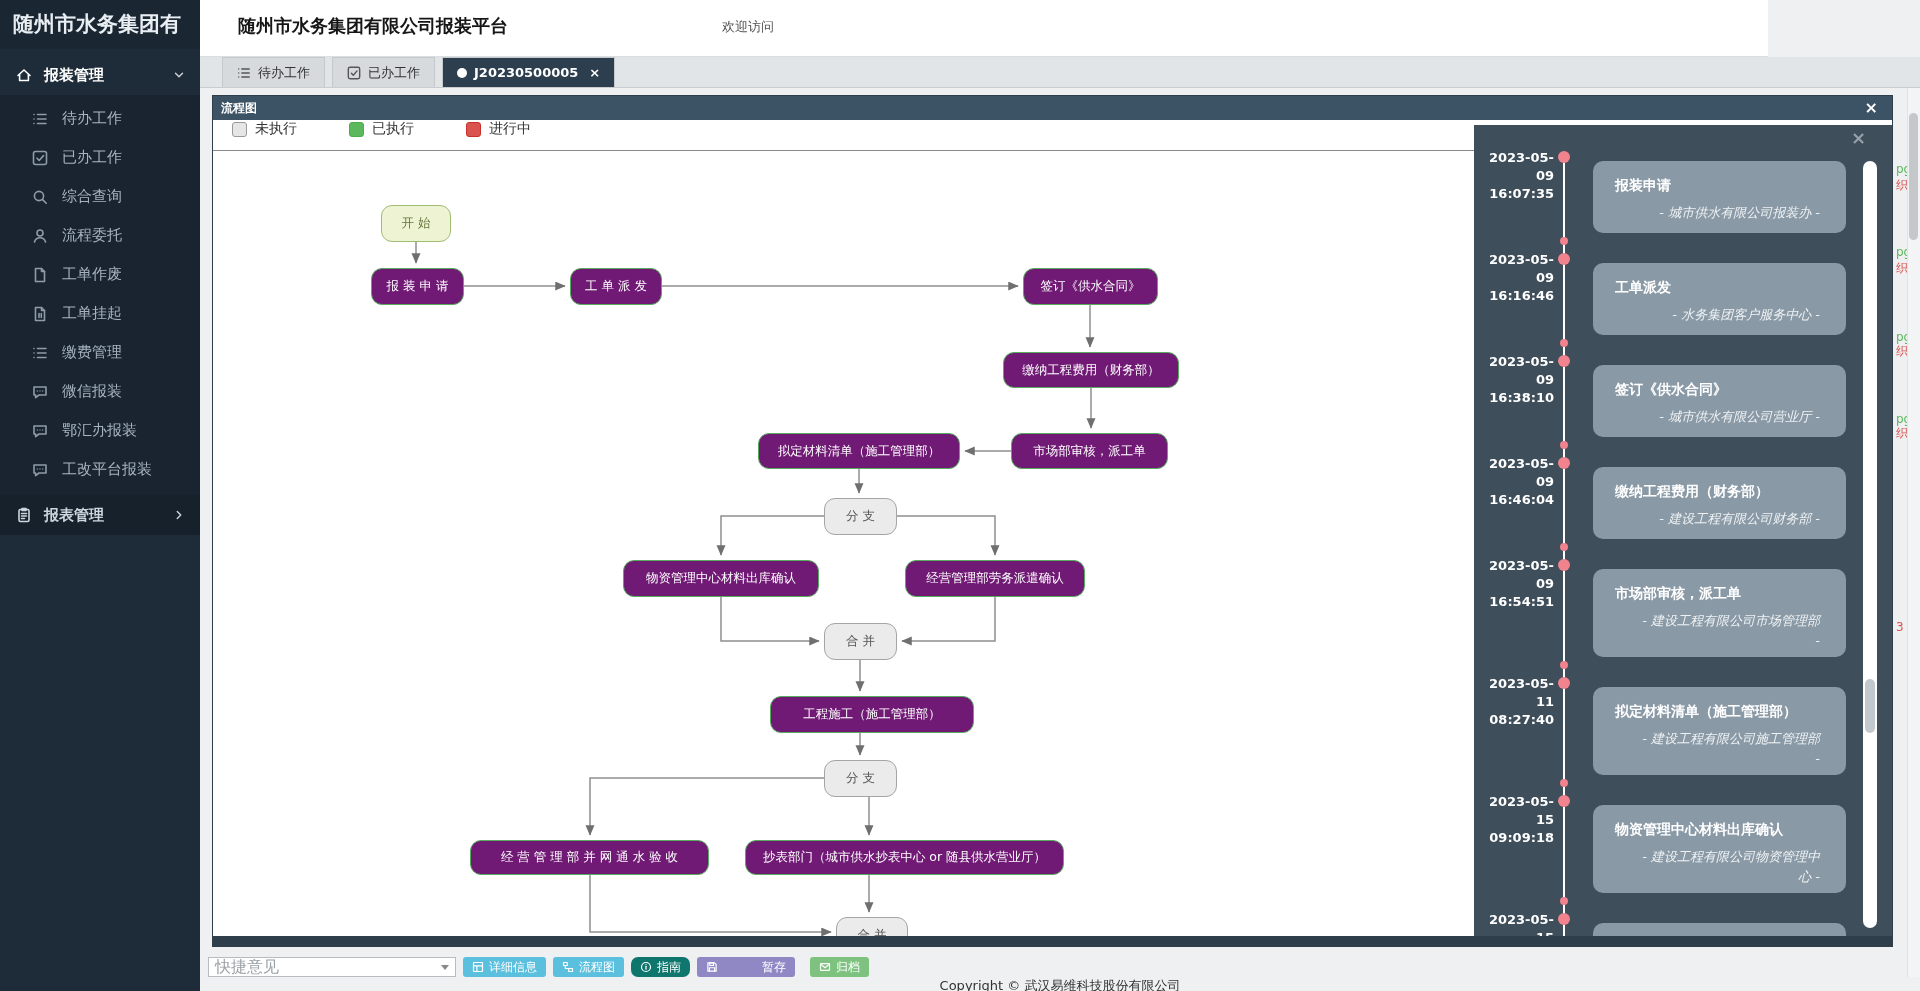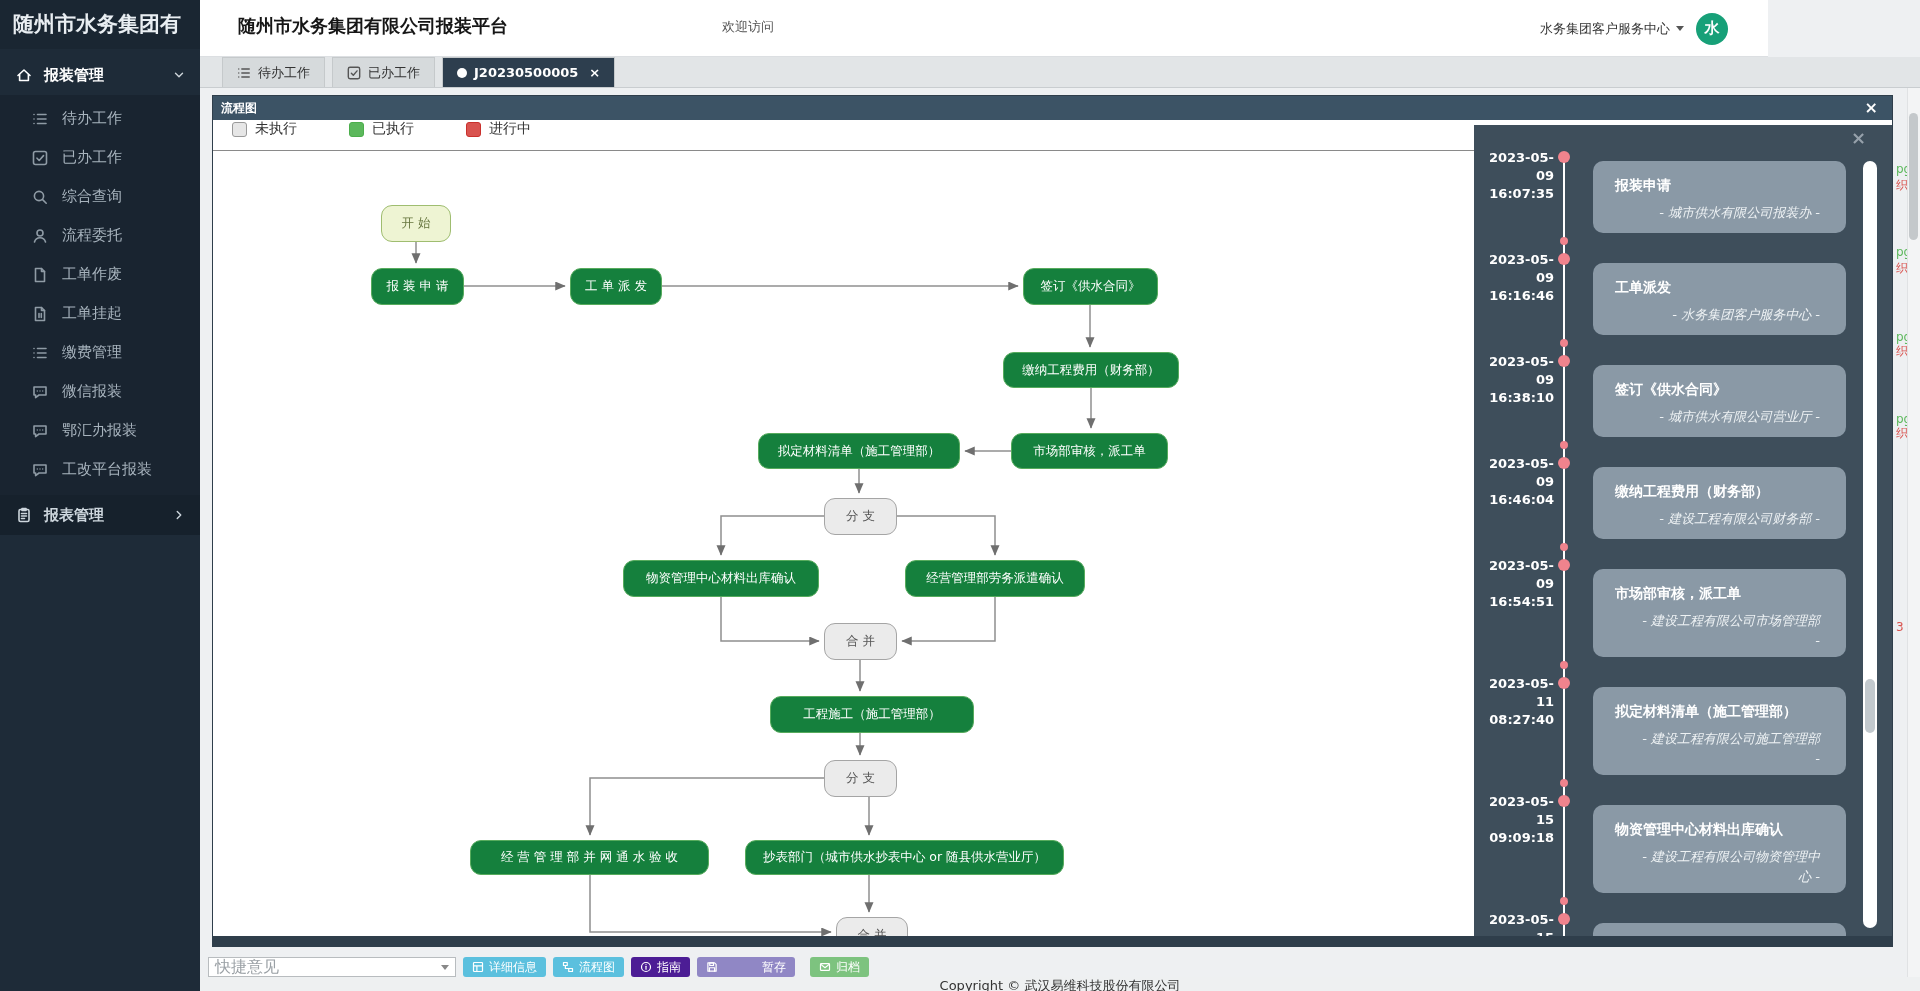--- a/index.html
+++ b/index.html
@@ -55,21 +55,21 @@
                color:#fff;cursor:pointer;}
   .legend-row{height:31px;width:1261px;border-bottom:1px solid #8a8a8a;box-sizing:border-box;
               display:flex;align-items:flex-start;padding-left:19px;background:#fff;}
   .legend-item{display:flex;align-items:center;margin-right:52px;}
   .legend-swatch{width:15px;height:15px;border-radius:3px;box-sizing:border-box;}
   .legend-label{font-size:14px;color:#333;margin-left:8px;}
   .canvas{position:absolute;left:0;top:55px;width:1261px;height:785px;overflow:hidden;}
   .canvas svg{position:absolute;left:0;top:0;}
   .fnode{position:absolute;box-sizing:border-box;border-radius:11px;display:flex;align-items:center;
          justify-content:center;font-size:12.5px;white-space:nowrap;overflow:hidden;cursor:default;}
-  .fnode.done{background:#15803d;border:1px solid #57ab5d;color:#ffffff;}
+  .fnode.done{background:#701a75;border:1px solid #57ab5d;color:#ffffff;}
   .fnode.start{background:#eef4d3;border:1px solid #9fbd70;color:#67763f;}
   .fnode.gateway{background:#ebebeb;border:1px solid #a5a5a5;color:#555;}
 
   
   .tl-panel{position:absolute;left:1261px;top:29px;width:418px;bottom:0;background:#3e4e5b;overflow:hidden;z-index:12;}
   .tl-close{position:absolute;top:2px;right:26px;font-size:18px;font-weight:bold;color:#96a1ab;cursor:pointer;}
   .tl-line{position:absolute;left:89px;top:30px;bottom:0;width:2px;background:#ffffff;}
   .tl-date{position:absolute;width:80px;text-align:right;color:#fff;font-size:13px;font-weight:bold;line-height:18px;}
   .tl-dot{position:absolute;width:12px;height:12px;border-radius:50%;background:#f0838d;left:84px;}
   .tl-dot.small{width:8px;height:8px;left:86px;}
@@ -236,25 +236,20 @@
         <svg width="14" height="14" viewBox="0 0 16 16" fill="none" stroke="#cdd6dd" stroke-width="1.6" stroke-linecap="round" stroke-linejoin="round">
           <path d="M6 4l4 4-4 4"></path>
         </svg>
       </span>
   </div>
 </aside>
 
 <header class="header">
   <div class="page-title">随州市水务集团有限公司报装平台</div>
   <div class="welcome">欢迎访问</div>
-  <div class="user-area">
-    <span class="user-name">水务集团客户服务中心</span>
-    <span class="caret-down"></span>
-    <span class="avatar">水</span>
-  </div>
 </header>
 
 <div class="tabbar" id="tabbar">
     <div class="tab">
       <span class="icon">
         <svg width="14" height="14" viewBox="0 0 16 16" fill="none" stroke="#555" stroke-width="1.6" stroke-linecap="round" stroke-linejoin="round">
           <circle cx="2" cy="3.5" r="0.8" fill="#555" stroke="none"></circle>
           <circle cx="2" cy="8" r="0.8" fill="#555" stroke="none"></circle>
           <circle cx="2" cy="12.5" r="0.8" fill="#555" stroke="none"></circle>
           <path d="M5.5 3.5H14M5.5 8H14M5.5 12.5H14"></path>
@@ -523,21 +518,21 @@
         <button class="tb-btn" style="background: rgb(91, 192, 222);">
           <span class="icon">
             <svg width="12" height="12" viewBox="0 0 16 16" fill="none" stroke="#ffffff" stroke-width="1.6" stroke-linecap="round" stroke-linejoin="round">
               <rect x="2" y="2" width="5" height="4"></rect>
               <rect x="9" y="10" width="5" height="4"></rect>
               <path d="M4.5 6v4h7"></path>
             </svg>
           </span>
           <span>流程图</span>
         </button>
-        <button class="tb-btn" style="background: #4c1d95;">
+        <button class="tb-btn" style="background: #0f766e; border-radius: 7px;">
           <span class="icon">
             <svg width="12" height="12" viewBox="0 0 16 16" fill="none" stroke="#ffffff" stroke-width="1.6" stroke-linecap="round" stroke-linejoin="round">
               <circle cx="8" cy="8" r="6"></circle>
               <path d="M8 7v4"></path>
               <circle cx="8" cy="4.8" r="0.8" fill="#ffffff" stroke="none"></circle>
             </svg>
           </span>
           <span>指南</span>
         </button>
         <button class="tb-btn" style="background: rgb(144, 135, 197); gap: 44px;">

